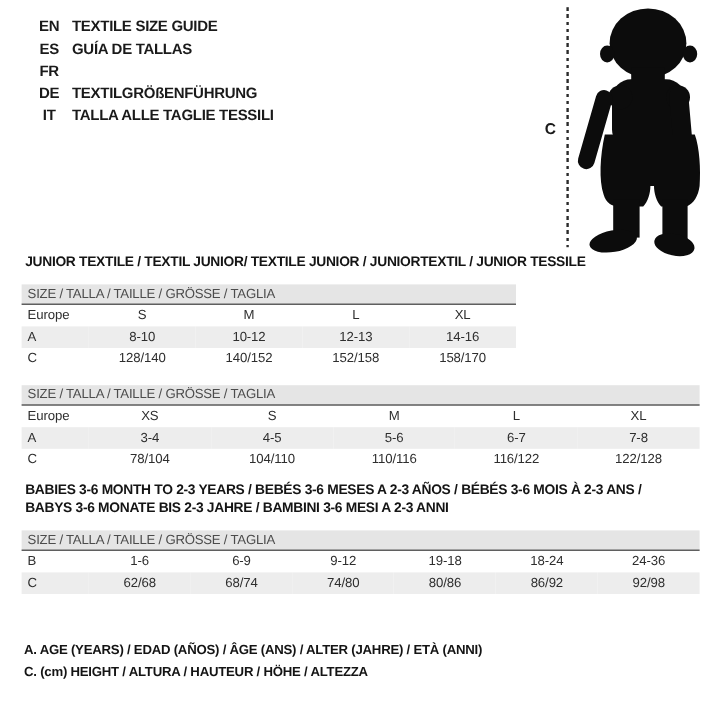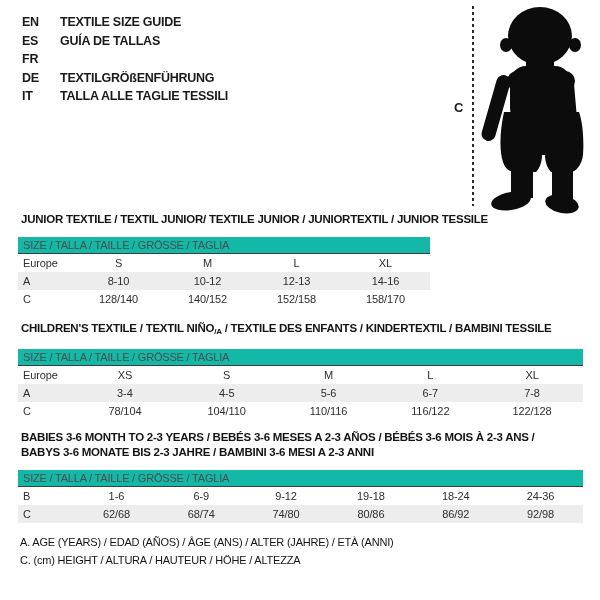--- a/index.html
+++ b/index.html
@@ -4,49 +4,49 @@
 <style>
   * { margin:0; padding:0; box-sizing:border-box; }
   html,body { background:#ffffff; }
   body {
     width:600px; height:600px; position:relative; overflow:hidden;
     font-family:"Liberation Sans", sans-serif; color:#1a1a1a;
   }
   
   .lang { position:absolute; top:13px; left:22px; }
   .lang-row { display:flex; font-weight:bold; font-size:12.5px; line-height:18.6px; letter-spacing:-0.25px; }
-  .lang-code { width:38px; }
+  .lang-code { width:38px;text-align:center; }
   
   .figure { position:absolute; top:0; left:453px; width:147px; height:216px; }
   .dotline {
     position:absolute; left:19px; top:6px; width:2px; height:200px;
     background:repeating-linear-gradient(to bottom,#2b2b2b 0 3px, transparent 3px 6px);
   }
   .c-label { position:absolute; left:1px; top:100px; font-weight:bold; font-size:13px; }
   .figure svg { position:absolute; left:2px; top:0; }
   
   .content { position:absolute; left:18px; top:212px; width:565px; }
   .tbl-title { font-weight:bold; font-size:11.5px; line-height:15px; letter-spacing:-0.25px; margin:0 0 10px 3px; color:#141414; }
   .tbl-title .sub { font-size:8px; vertical-align:-2px; }
   .sec2 { margin-top:13px; }
   .sec3 { margin-top:10px; }
   .size-bar {
-    background:#14b8a6; border-bottom:1px solid #3d3d3d; color:#4c4c4c;
+    background:#e5e5e5; border-bottom:1px solid #3d3d3d; color:#4c4c4c;
     font-size:11px; line-height:16px; height:17px; padding-left:5px; letter-spacing:-0.2px;
   }
   table { border-collapse:collapse; table-layout:fixed; font-size:11px; color:#2e2e2e; letter-spacing:-0.1px; }
   .t1 { width:412px; }
   .t2, .t3 { width:565px; }
   td { height:18px; text-align:center; vertical-align:middle; padding:0; }
   td.lbl { text-align:left; padding-left:5px; }
   col.c-lbl { width:56px; }
   tr.alt { background:#ededed; }
   
   .legend { position:absolute; left:20px; top:534px; }
-  .legend-line { font-weight:normal; font-size:11px; line-height:17.5px; letter-spacing:-0.2px; color:#141414; }
+  .legend-line { font-weight:bold; font-size:11px; line-height:17.5px; letter-spacing:-0.2px; color:#141414; }
 </style>
 </head>
 <body>
 
 <div class="lang">
   <div class="lang-row">
     <span class="lang-code">EN</span>
     <span>TEXTILE SIZE GUIDE</span>
   </div>
   <div class="lang-row">
@@ -122,21 +122,20 @@
           <td>128/140</td>
           <td>140/152</td>
           <td>152/158</td>
           <td>158/170</td>
         </tr>
       </tbody>
     </table>
   </div>
 
   <div class="sec2">
-    <div class="tbl-title"><span>CHILDREN'S TEXTILE / TEXTIL NIÑO</span><span class="sub">/A</span><span> / TEXTILE DES ENFANTS / KINDERTEXTIL / BAMBINI TESSILE</span></div>
     <div class="size-bar t2">SIZE / TALLA / TAILLE / GRÖSSE / TAGLIA</div>
     <table class="t2">
       <colgroup>
           <col class="c-lbl">
           <col>
           <col>
           <col>
           <col>
           <col>
         </colgroup>

